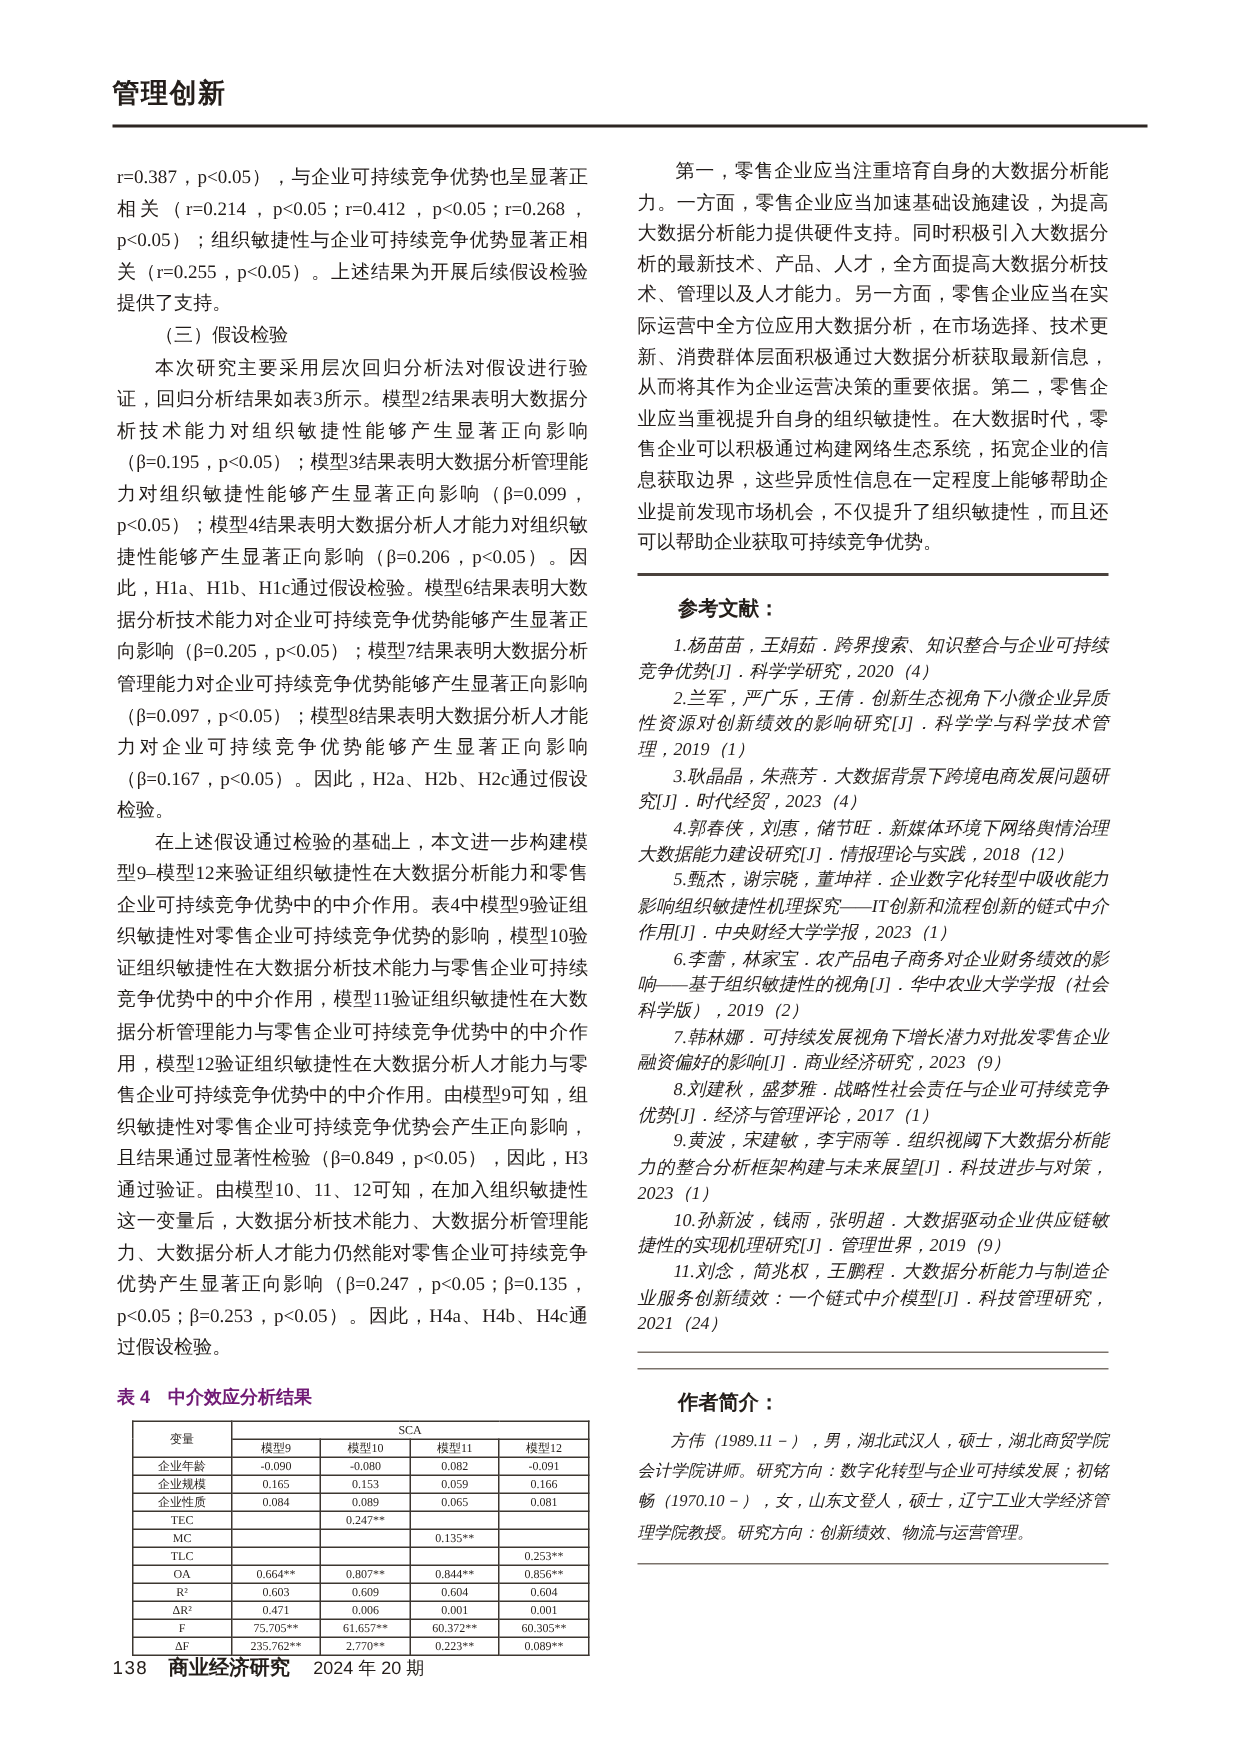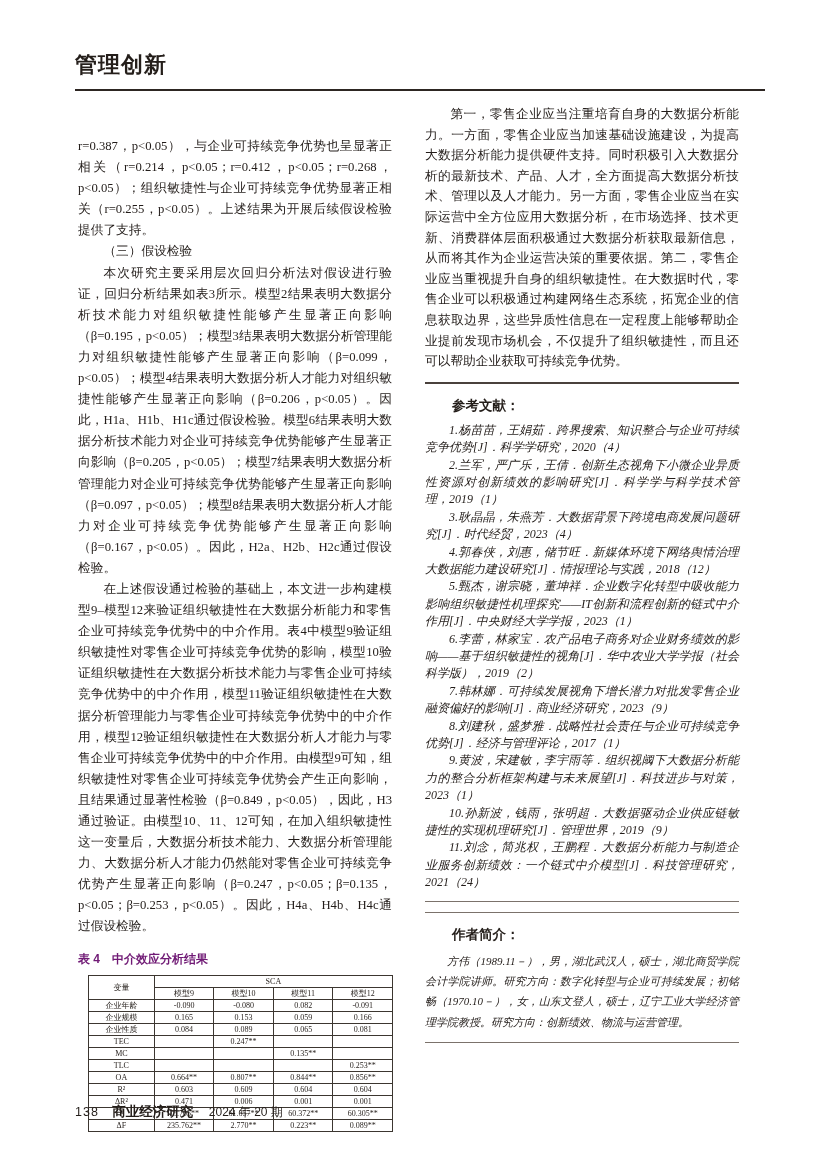--- a/index.html
+++ b/index.html
@@ -8,24 +8,24 @@
     font-family:"Liberation Serif","DejaVu Serif",serif;color:#221c19;
     overflow:hidden;
   }
   
   .page-header{
     position:absolute;left:75px;top:50px;width:690px;
     border-bottom:2px solid #2d2622;padding-bottom:9px;
   }
   .page-header .title{
     font-family:"Liberation Sans","DejaVu Sans",sans-serif;
-    font-weight:bold;font-size:22px;letter-spacing:1px;color:#241e1a;
-  }
-  
-  .col-left{position:absolute;left:78px;top:108px;width:314px;margin-top:28px;}
+    font-weight:bold;font-size:18px;letter-spacing:1px;color:#241e1a;
+  }
+  
+  .col-left{position:absolute;left:78px;top:108px;width:314px;}
   .col-right{position:absolute;left:425px;top:104px;width:314px;}
   p.body{
     margin:0;font-size:12.7px;line-height:21.1px;text-align:justify;
   }
   p.body.indent{text-indent:2em;}
   .col-right p.body{line-height:20.6px;}
   
   .table-caption{
     margin-top:13px;text-align:left;
     font-family:"Liberation Sans","DejaVu Sans",sans-serif;

